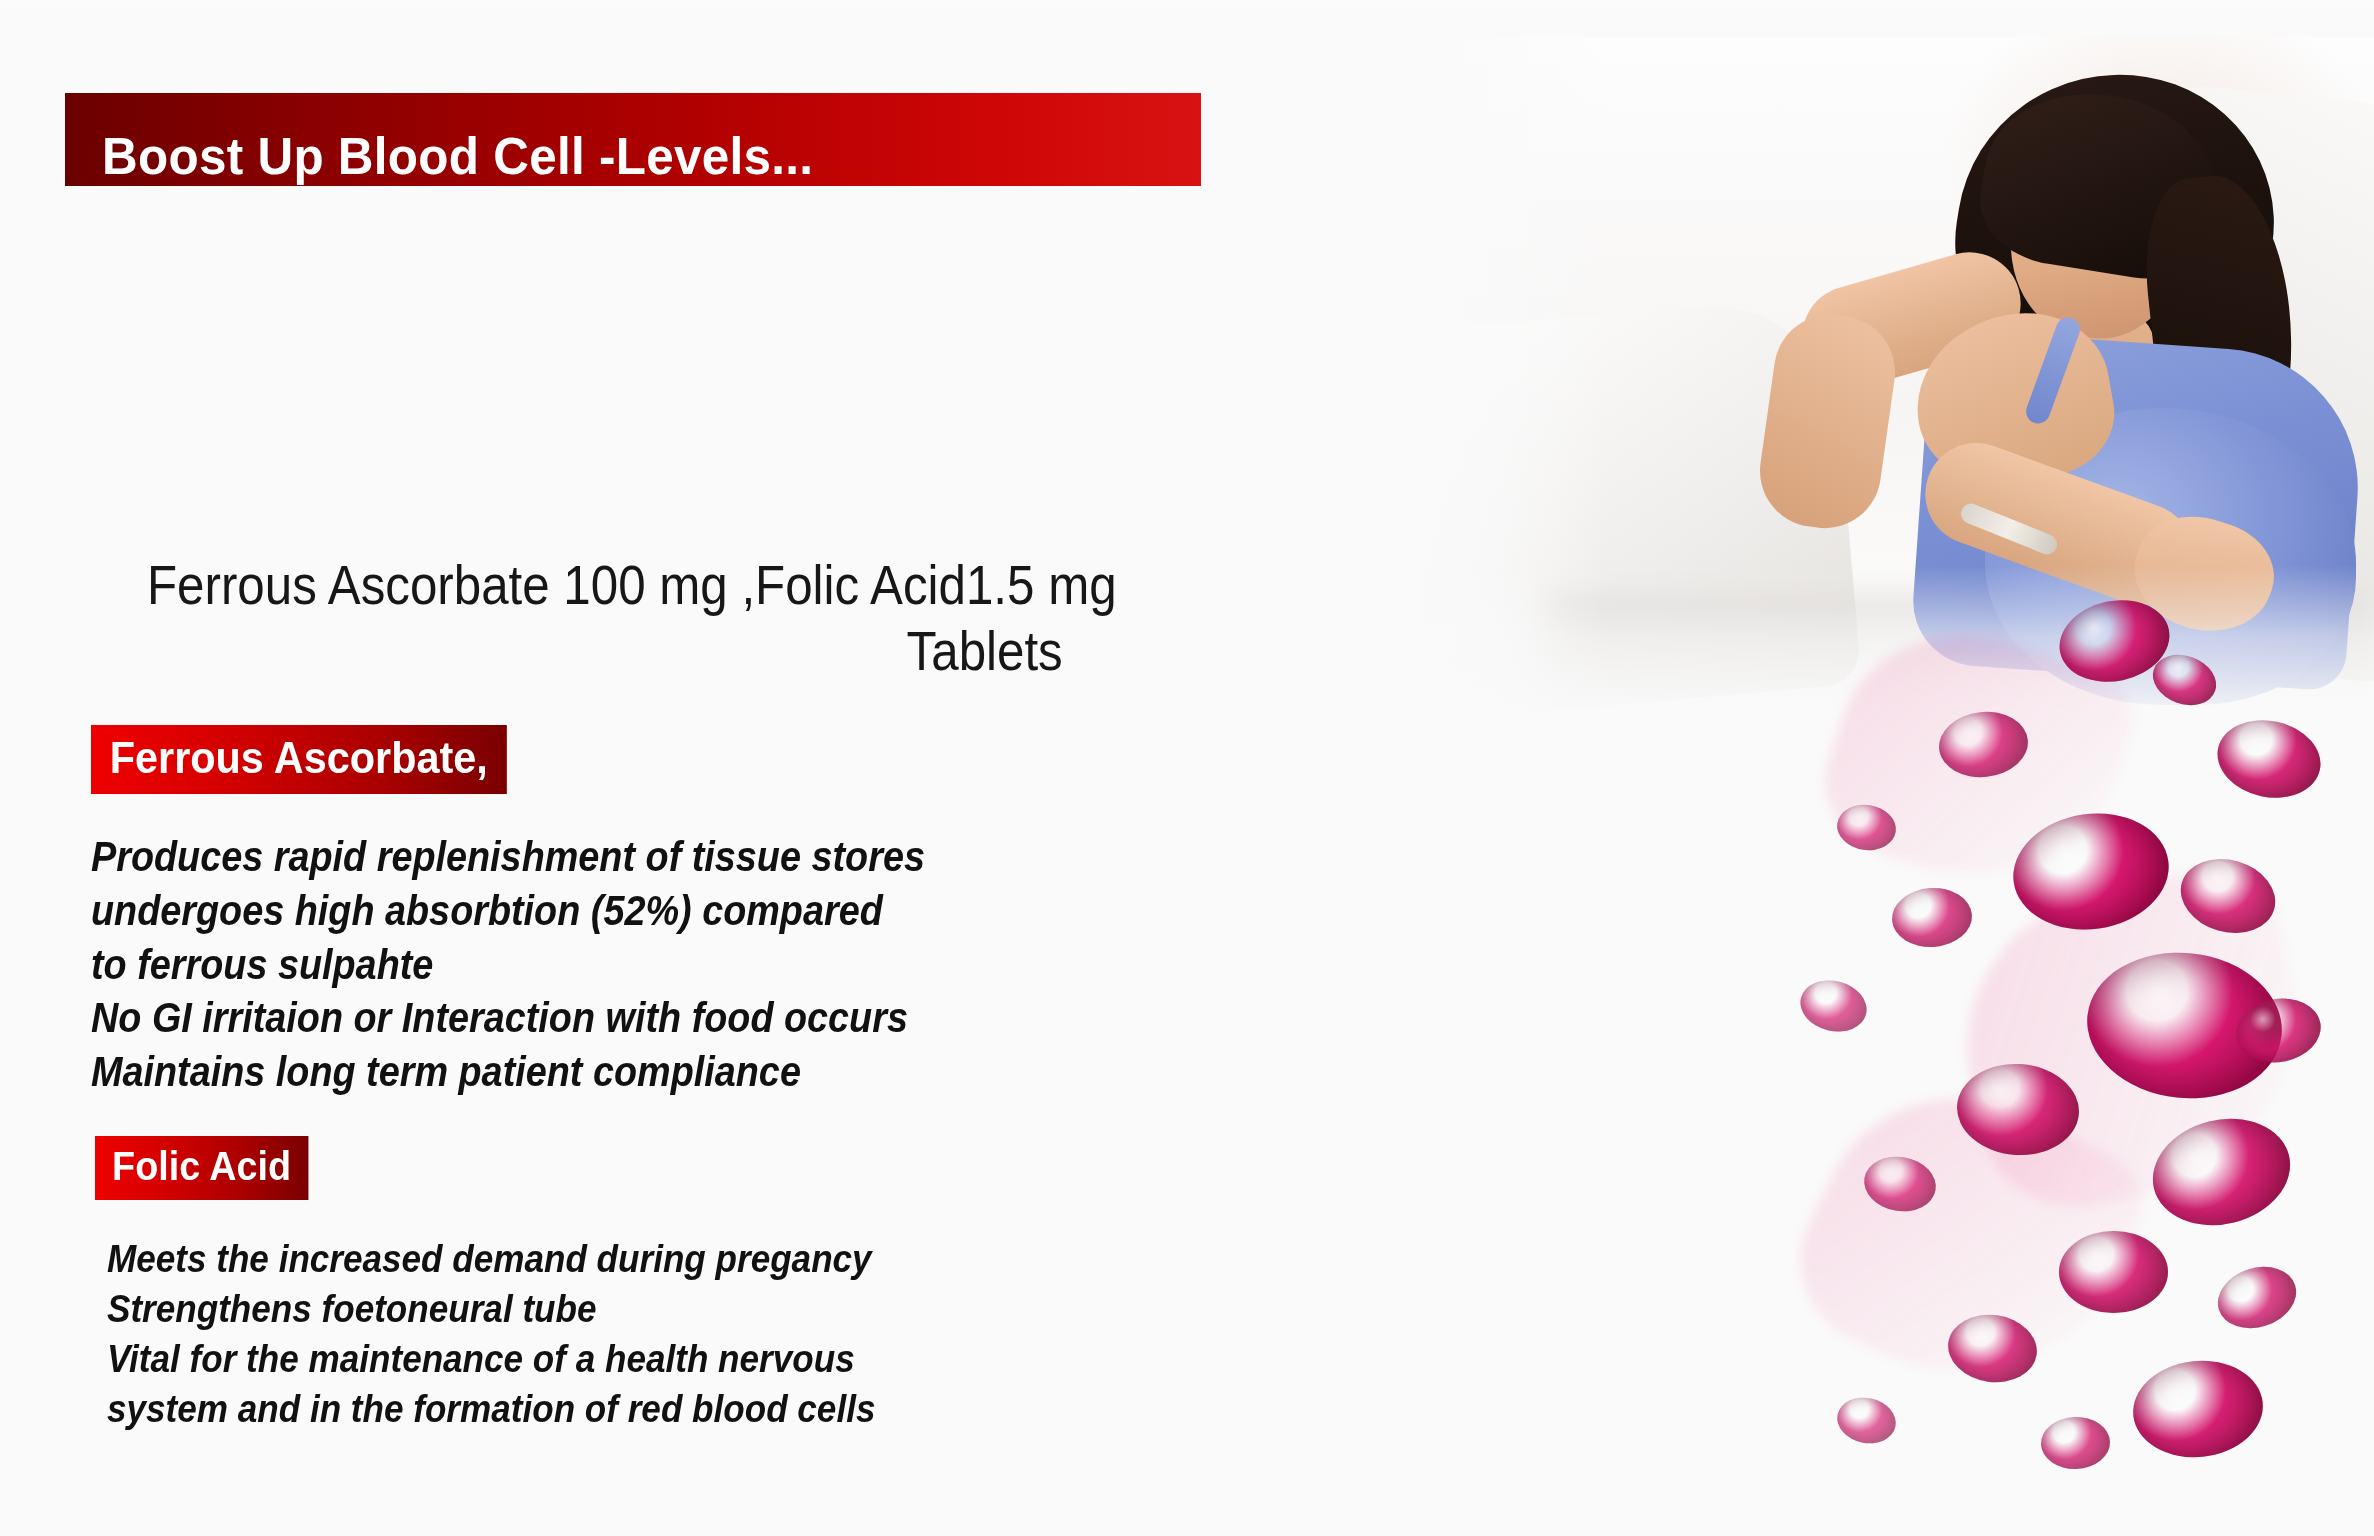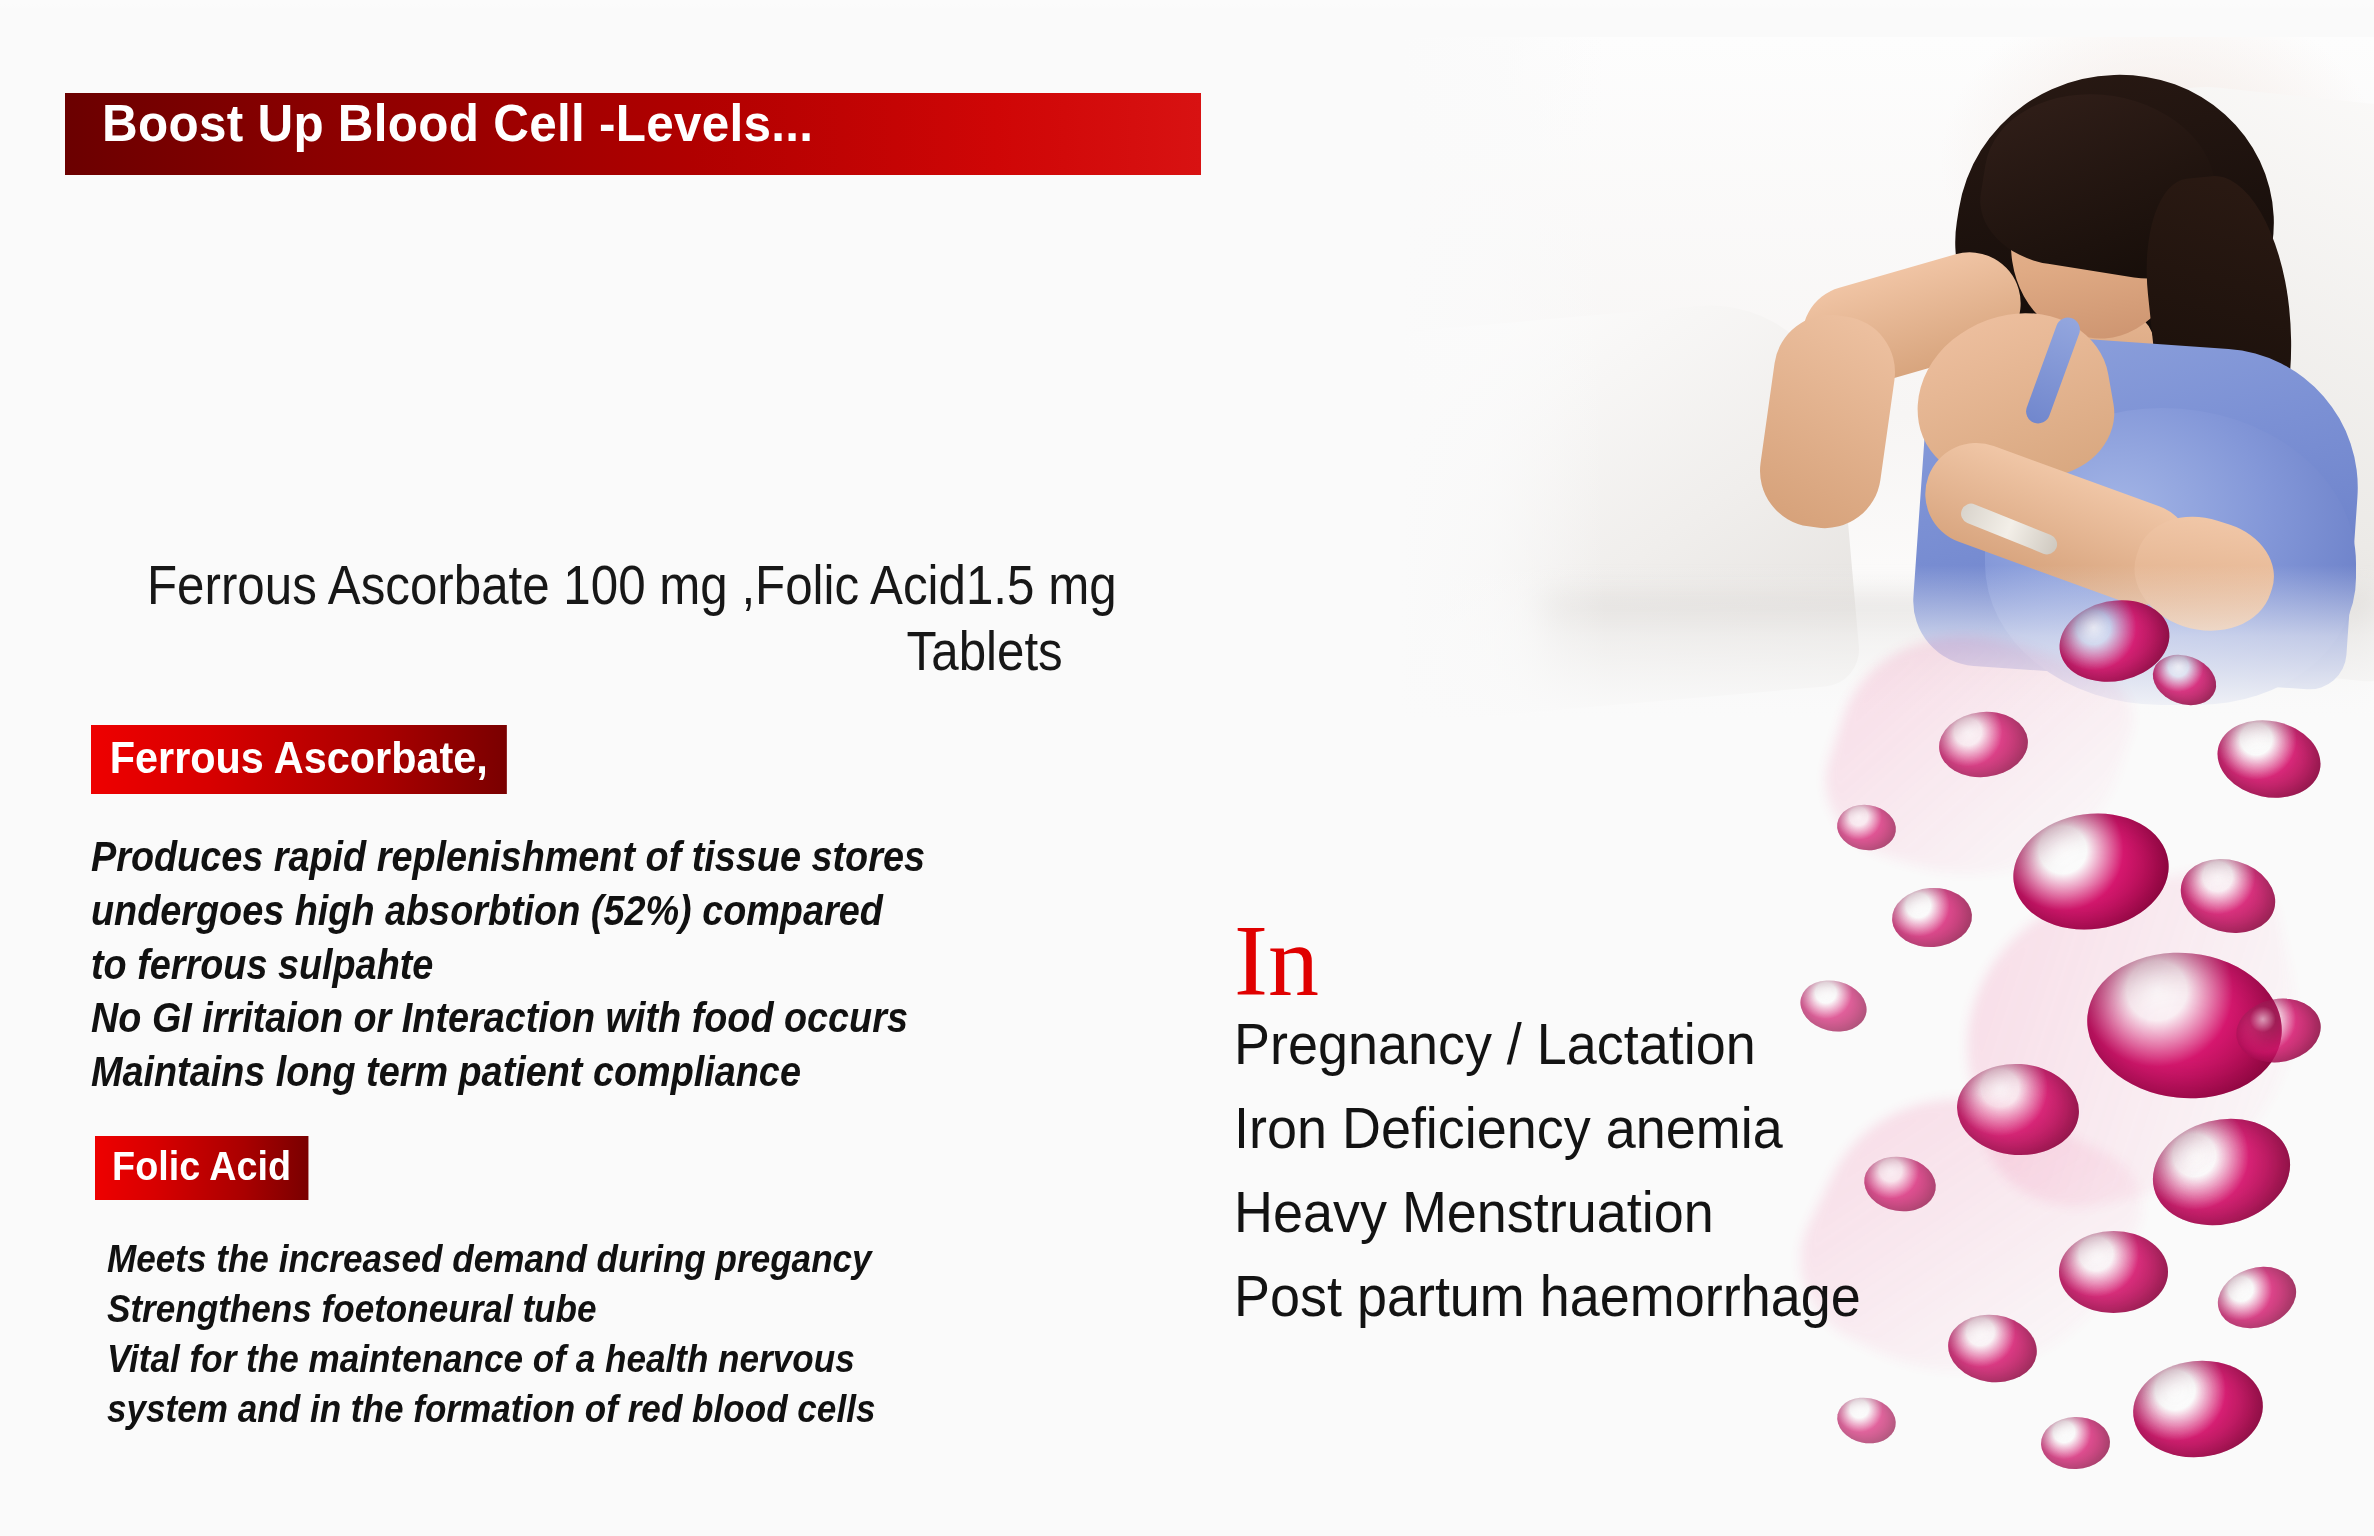--- a/index.html
+++ b/index.html
@@ -64,23 +64,23 @@
     background:linear-gradient(90deg,#fafafa 0%,rgba(250,250,250,.75) 45%,rgba(250,250,250,0) 100%);}
   #photo-fade-b{position:absolute;left:0;bottom:0;width:974px;height:158px;
     background:linear-gradient(0deg,#fafafa 0%,rgba(250,250,250,.6) 55%,rgba(250,250,250,0) 100%);}
 
   
   #cells{position:absolute;right:0;bottom:0;width:594px;height:890px;}
   .cell{position:absolute;border-radius:50%;}
   .swoosh{position:absolute;background:linear-gradient(120deg,rgba(236,64,132,.55),rgba(236,64,132,0));}
 
   
-  #banner{position:absolute;left:65px;top:56px;width:1136px;height:82px;
+  #banner{position:absolute;left:65px;top:56px;width:1136px;height:93px;
     background:linear-gradient(90deg,#6b0000 0%,#8a0000 22%,#b00000 55%,#cf0606 82%,#d81212 100%);
-    display:flex;align-items:flex-start;z-index:10;}
+    display:flex;align-items:flex-end;z-index:10;}
   #banner-text{color:#ffffff;font-family:"Liberation Sans",sans-serif;font-weight:bold;
     font-size:52px;letter-spacing:0.3px;padding-left:39px;transform:scaleX(.95);transform-origin:left center;
     white-space:nowrap;}
 
   
   #brand{position:absolute;left:329px;top:252px;z-index:10;}
   #brand-name{color:#d40000;font-family:"Liberation Sans",sans-serif;font-weight:bold;
     font-size:221px;line-height:.82;letter-spacing:-5.6px;transform:scaleX(.82);transform-origin:left top;
     white-space:nowrap;}
 
@@ -192,25 +192,18 @@
     </div>
 
     <div class="sec-label" id="label-folic">Folic Acid</div>
     <div class="body-block" id="body-folic">
       <div>Meets the increased demand during pregancy</div>
       <div>Strengthens foetoneural tube</div>
       <div>Vital for the maintenance of a health nervous</div>
       <div>system and in the formation of red blood cells</div>
     </div>
 
-    <div id="indications">
-      <div id="in-word">In</div>
-      <div class="ind-item" id="ind-0">Pregnancy / Lactation</div>
-      <div class="ind-item">Iron Deficiency anemia</div>
-      <div class="ind-item">Heavy Menstruation</div>
-      <div class="ind-item">Post partum haemorrhage</div>
-    </div>
 
   </div>
 
   <div id="bar-bottom"></div>
 </div>
 
 
 </body></html>

